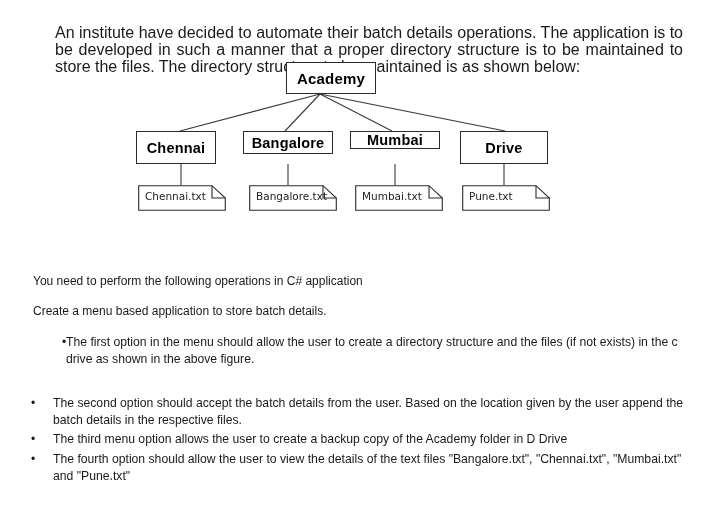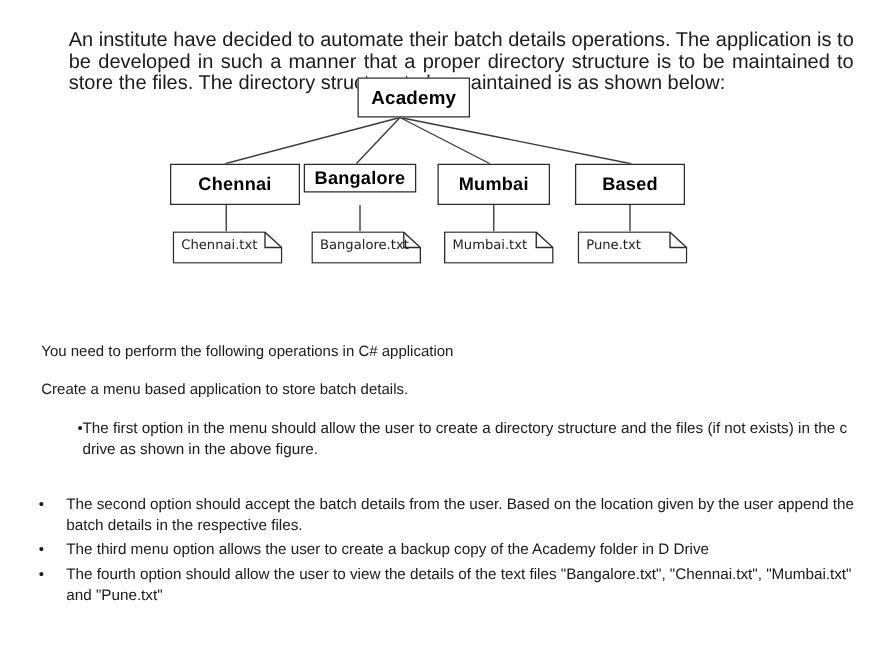--- a/index.html
+++ b/index.html
@@ -147,24 +147,24 @@
 
       <line x1="181" y1="109" x2="181" y2="130"></line>
       <line x1="288" y1="109" x2="288" y2="130"></line>
       <line x1="395" y1="109" x2="395" y2="130"></line>
       <line x1="504" y1="109" x2="504" y2="130"></line>
     </g>
   </svg>
 
   <div class="node node-root" style="left:286px; top:7px; width:90px; height:32px;">Academy</div>
 
-  <div class="node node-dir" style="left:136px; top:76px; width:104px; height:33px;">Chennai</div>
+  <div class="node node-dir" style="left:136px; top:76px; width:80px; height:33px;">Chennai</div>
   <div class="node node-dir" style="left:243px; top:76px; width:90px; height:23px;">Bangalore</div>
-  <div class="node node-dir" style="left:350px; top:76px; width:90px; height:33px;">Mumbai</div>
-  <div class="node node-dir" style="left:460px; top:76px; width:88px; height:33px;">Based</div>
+  <div class="node node-dir" style="left:350px; top:76px; width:90px; height:18px;">Mumbai</div>
+  <div class="node node-dir" style="left:460px; top:76px; width:88px; height:33px;">Drive</div>
 
   <div class="filenode" style="left:138px; top:130px;">
     <svg class="fshape" width="88" height="26">
       <path d="M0.7,0.7 L74,0.7 L87.3,13 L87.3,25.3 L0.7,25.3 Z" fill="#ffffff" stroke="#2b2b2b" stroke-width="1.1"></path>
       <path d="M74,0.7 L74,13 L87.3,13" fill="none" stroke="#2b2b2b" stroke-width="1.1"></path>
     </svg>
     <span class="flabel">Chennai.txt</span>
   </div>
 
   <div class="filenode" style="left:355px; top:130px;">

